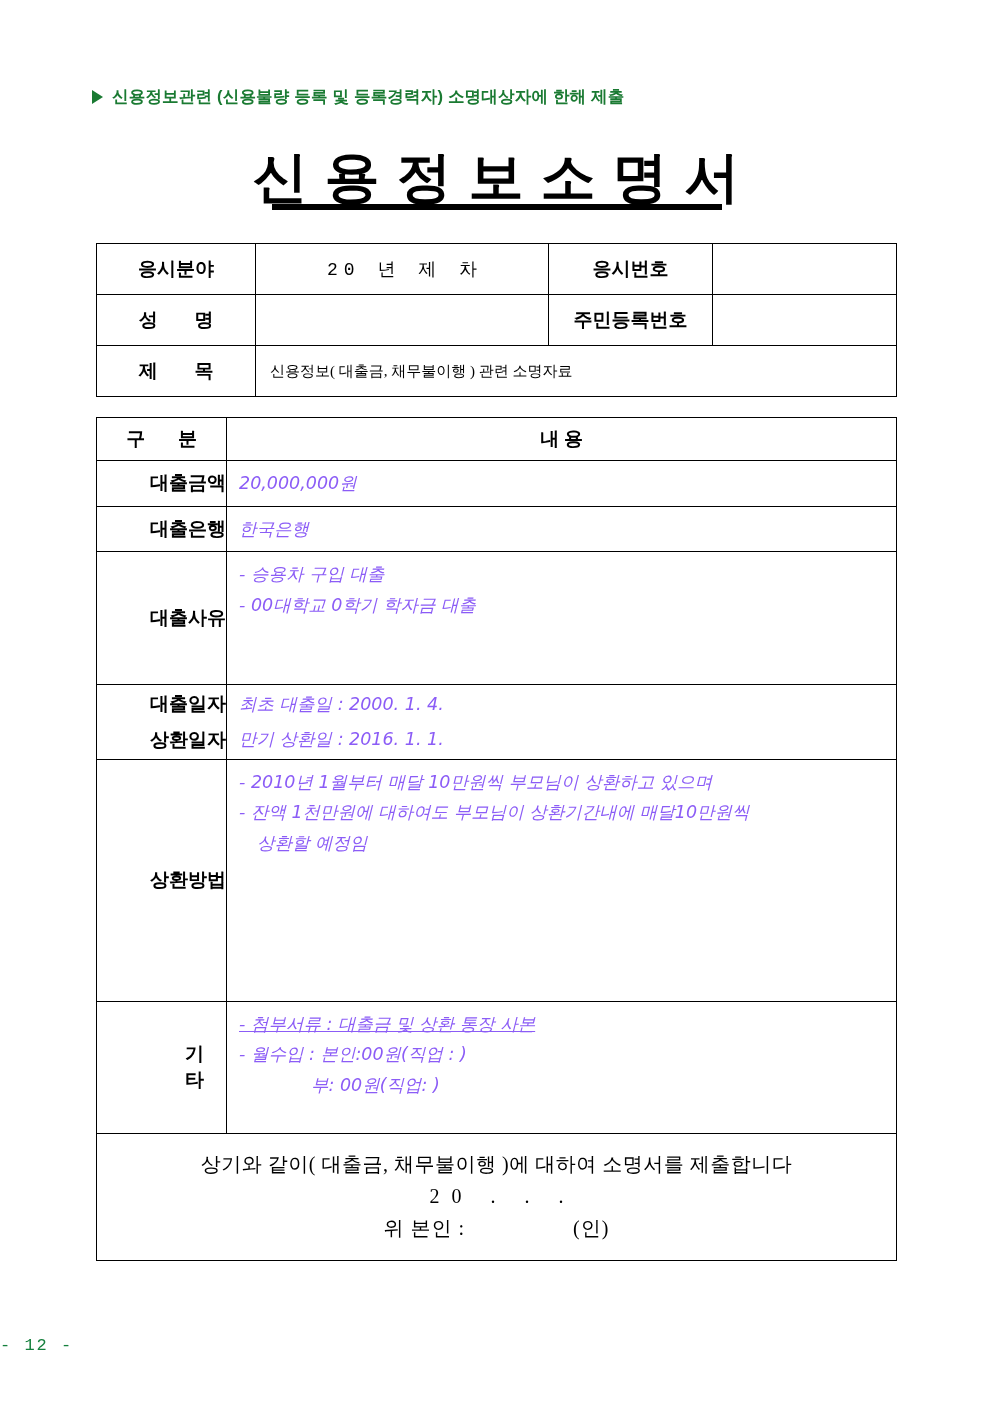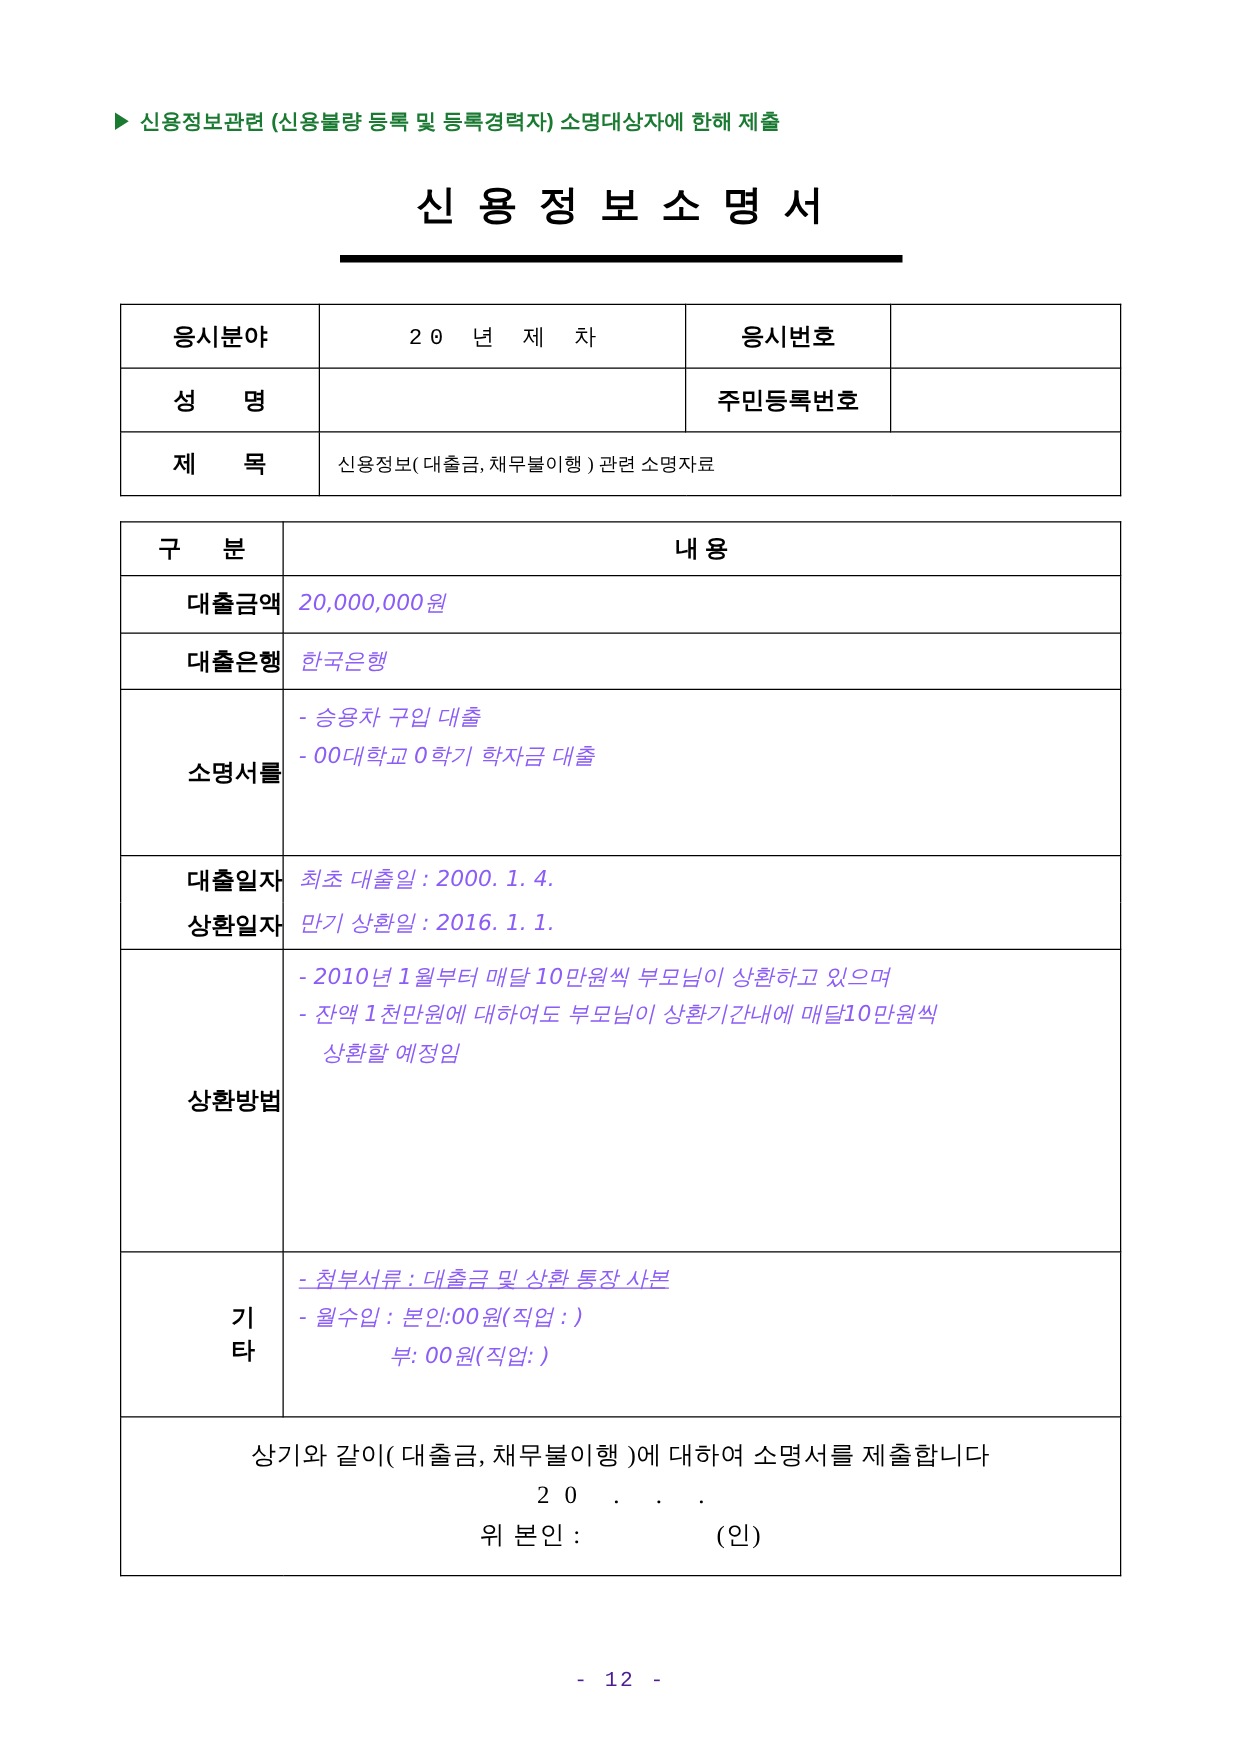--- a/index.html
+++ b/index.html
@@ -50,23 +50,23 @@
   
   .doc-title-wrap {
     position: absolute;
     left: 0;
     top: 150px;
     width: 992px;
     text-align: center;
   }
   .doc-title {
     display: inline-block;
-    font-family: Liberation Mono, monospace;
-    font-weight: bold;
-    font-size: 32px;
+    font-family: Liberation Sans, sans-serif;
+    font-weight: bold;
+    font-size: 55px;
     letter-spacing: 17px;
     text-indent: 17px;
     line-height: 1.0;
     padding: 0 4px;
   }
   .title-rule {
     position: absolute;
     left: 272px;
     top: 204px;
     width: 450px;
@@ -169,25 +169,25 @@
   .closing .l2 { display: block; letter-spacing: 12px; text-indent: 12px; }
   .closing .l3 { display: block; letter-spacing: 1px; }
   .closing .gap { display: inline-block; width: 96px; }
 
   
   .page-number {
     position: absolute;
     left: 0;
     top: 1336px;
     width: 992px;
-    text-align: center;
+    text-align: left;
     font-family: "Liberation Mono", "DejaVu Sans Mono", monospace;
     font-size: 17px;
     letter-spacing: 2px;
-    color: #4c1d95;
+    color: #15803d;
   }
 </style>
 </head>
 <body>
 
 <div class="page">
 
   <div class="header-note">
     <span class="tri-icon"></span>
     <span>신용정보관련 (신용불량 등록 및 등록경력자) 소명대상자에 한해 제출</span>
@@ -249,21 +249,21 @@
       <tr>
         <td class="row-lbl" style="height:40px">대출은행</td>
         <td>
           <div class="hand">
             <span class="ln">한국은행</span>
           </div>
         </td>
       </tr>
 
       <tr>
-        <td class="row-lbl" style="height:132px">소명서를</td>
+        <td class="row-lbl" style="height:132px">대출사유</td>
         <td style="vertical-align:top">
           <div class="hand">
             <span class="ln">- 승용차 구입 대출</span>
             <span class="ln">- 00대학교 0학기 학자금 대출</span>
           </div>
         </td>
       </tr>
 
 
       <tr>

